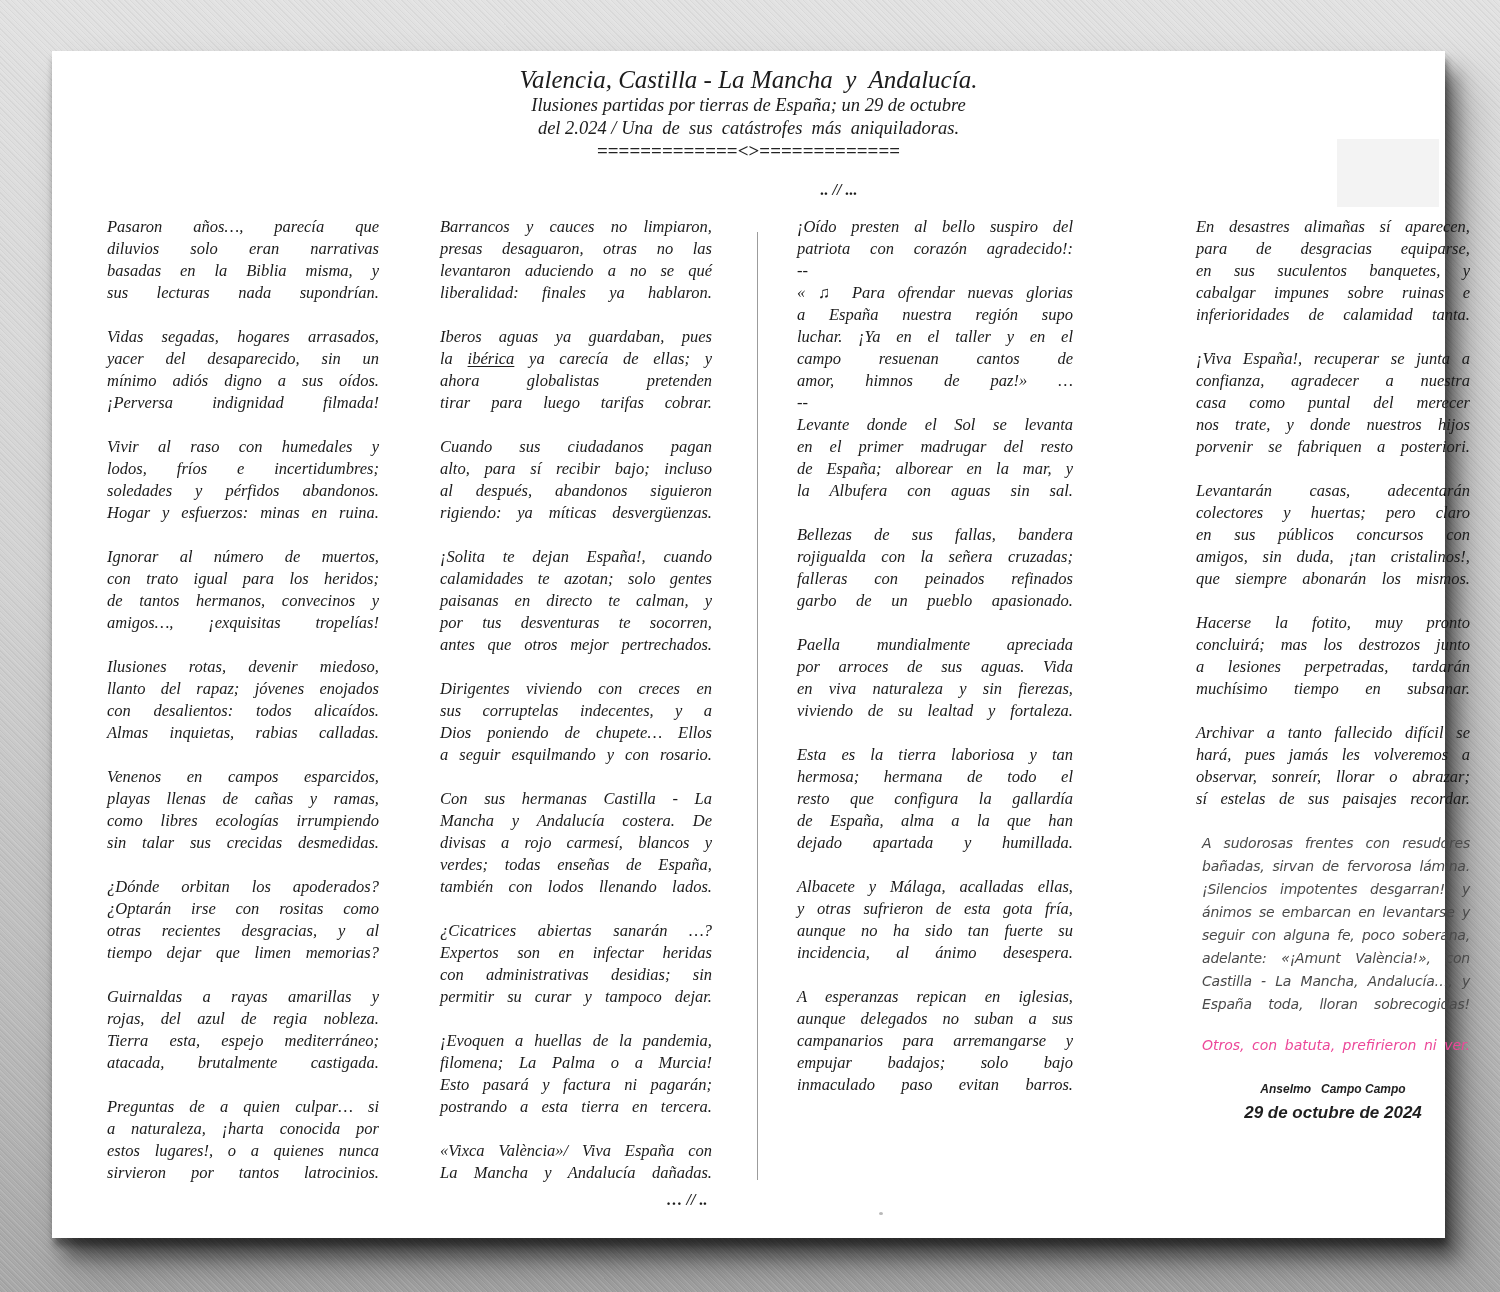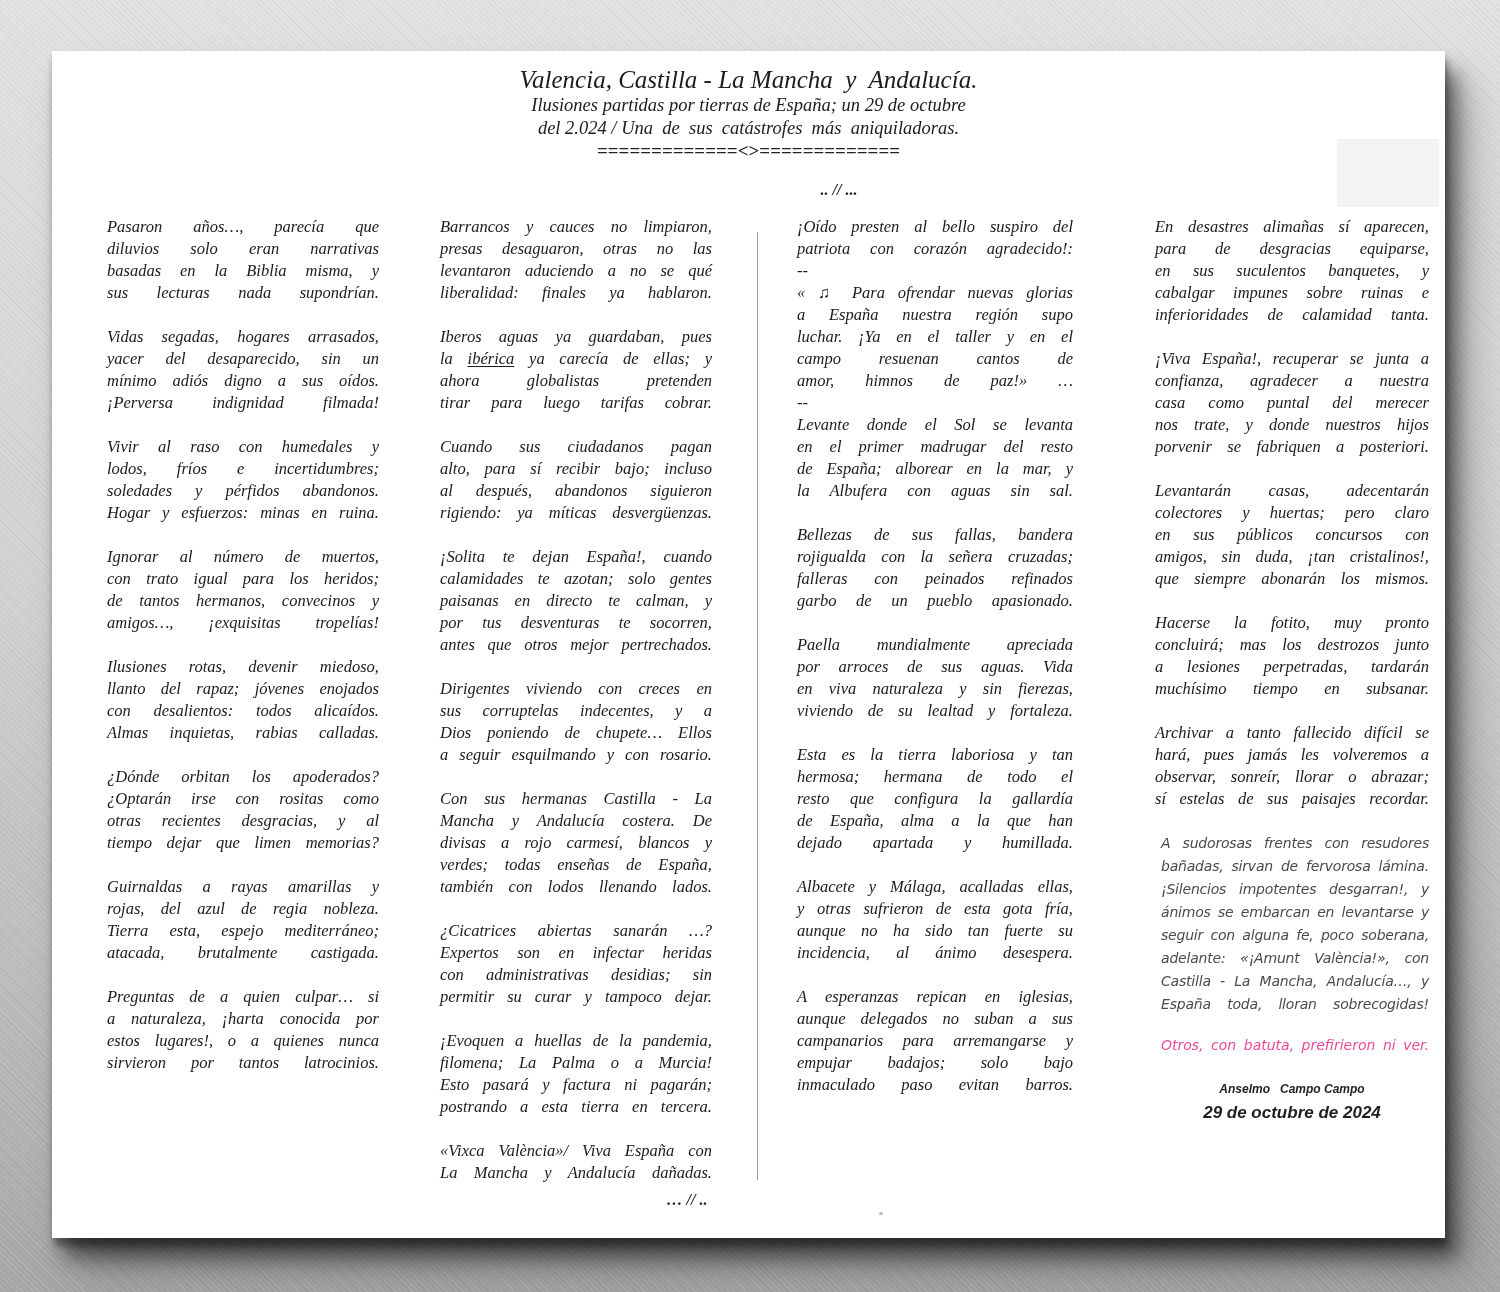--- a/index.html
+++ b/index.html
@@ -72,21 +72,21 @@
   }
   .col {
     position: absolute;
     top: 165px;
     width: 272px;
     color: #1b1b1b;
   }
   .col-1 { left: 24px; margin-left: 31px; }
   .col-2 { left: 388px; }
   .col-3 { left: 745px; width: 276px; }
-  .col-4 { left: 1103px; width: 274px; }
+  .col-4 { left: 1144px; width: 274px; }
   .stanza {
     margin: 0 0 22px 0;
     font-style: italic;
     font-size: 16.5px;
     line-height: 22px;
     white-space: pre-line;
     text-align: justify;
     text-align-last: justify;
   }
   .stanza u { text-underline-offset: 2px; }
@@ -163,20 +163,24 @@
 soledades y pérfidos abandonos.
 Hogar y esfuerzos: minas en ruina.</p>
         <p class="stanza">Ignorar al número de muertos,
 con trato igual para los heridos;
 de tantos hermanos, convecinos y
 amigos…, ¡exquisitas tropelías!</p>
         <p class="stanza">Ilusiones rotas, devenir miedoso,
 llanto del rapaz; jóvenes enojados
 con desalientos: todos alicaídos.
 Almas inquietas, rabias calladas.</p>
+        <p class="stanza">Venenos en campos esparcidos,
+playas llenas de cañas y ramas,
+como libres ecologías irrumpiendo
+sin talar sus crecidas desmedidas.</p>
         <p class="stanza">¿Dónde orbitan los apoderados?
 ¿Optarán irse con rositas como
 otras recientes desgracias, y al
 tiempo dejar que limen memorias?</p>
         <p class="stanza">Guirnaldas a rayas amarillas y
 rojas, del azul de regia nobleza.
 Tierra esta, espejo mediterráneo;
 atacada, brutalmente castigada.</p>
         <p class="stanza">Preguntas de a quien culpar… si
 a naturaleza, ¡harta conocida por

